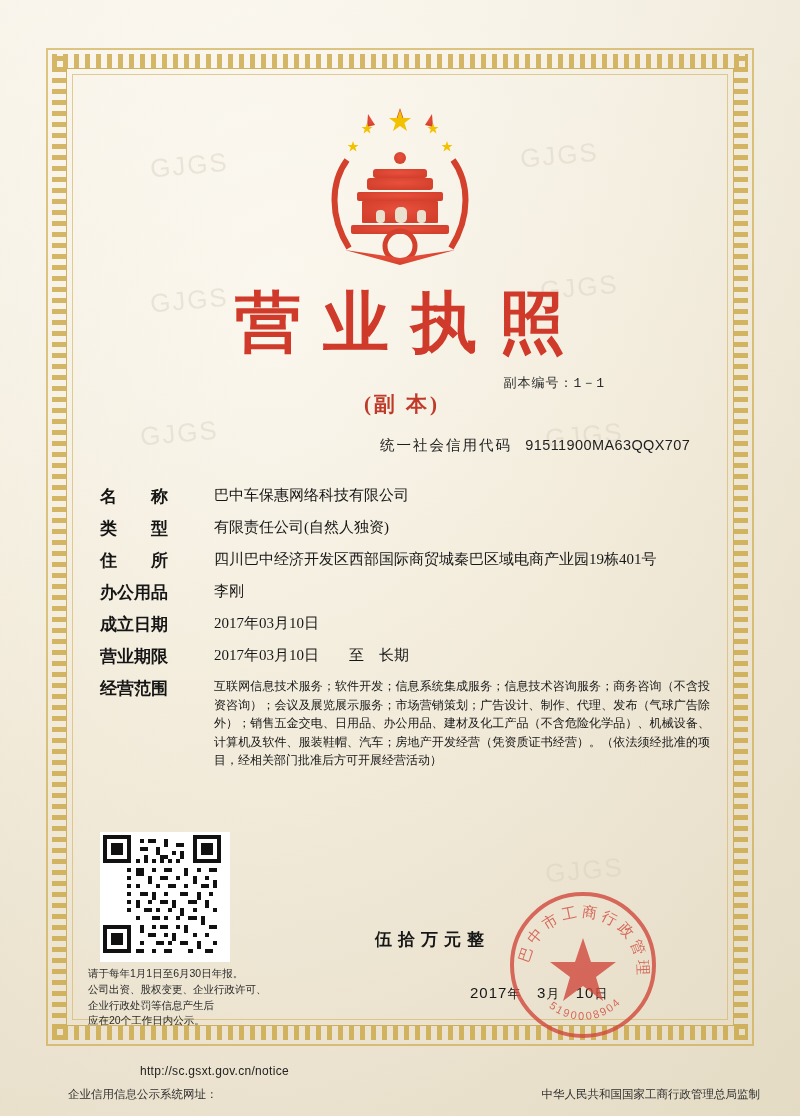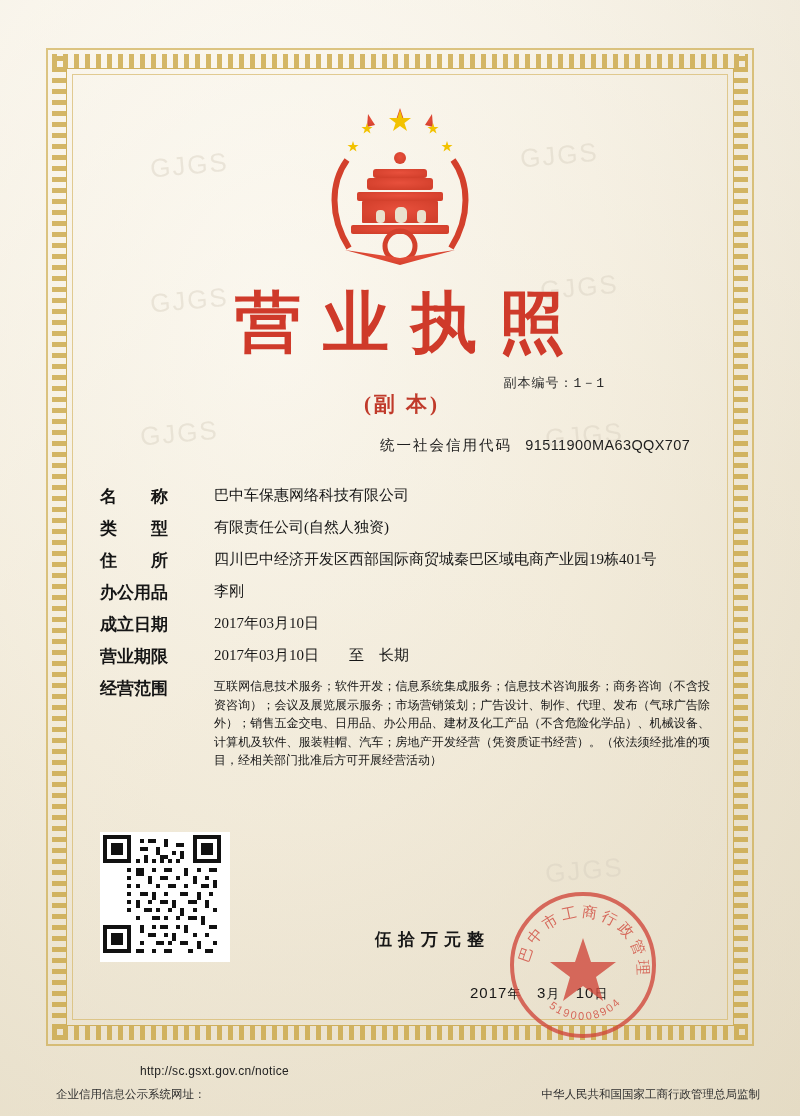--- a/index.html
+++ b/index.html
@@ -108,21 +108,21 @@
   .date-line{
     position:absolute;left:470px;top:984px;font-size:15px;color:#161616;
     letter-spacing:1px;font-family:"Liberation Sans",sans-serif;
   }
   .date-line .cn{font-family:"Liberation Serif",serif;font-size:13px;}
   .date-line i{font-style:normal;display:inline-block;}
   
   .seal{position:absolute;left:508px;top:890px;width:150px;height:150px;opacity:.78;}
   
   .footer-left{
-    position:absolute;left:56px;bottom:14px;font-size:11.5px;color:#2e2e2e;
+    position:absolute;left:68px;bottom:14px;font-size:11.5px;color:#2e2e2e;
     font-family:"Liberation Sans",sans-serif;
   }
   .footer-url{
     position:absolute;left:140px;bottom:38px;font-size:12px;color:#222;
     font-family:"Liberation Sans",sans-serif;letter-spacing:.3px;
   }
   .footer-right{
     position:absolute;right:40px;bottom:14px;font-size:11.5px;color:#2e2e2e;
     font-family:"Liberation Sans",sans-serif;
   }
@@ -342,20 +342,26 @@
           <rect x="27" y="26" width="1" height="1"></rect>
         <rect x="8" y="28" width="2" height="1"></rect>
           <rect x="12" y="28" width="1" height="1"></rect>
         <rect x="15" y="28" width="2" height="1"></rect>
           <rect x="21" y="28" width="1" height="1"></rect>
         <rect x="25" y="28" width="2" height="1"></rect>
       </g>
     </svg>
   </div>
 
+  <div class="notice">
+    <div>请于每年1月1日至6月30日年报。</div>
+    <div>公司出资、股权变更、企业行政许可、</div>
+    <div>企业行政处罚等信息产生后</div>
+    <div>应在20个工作日内公示。</div>
+  </div>
 
   <div class="authority">伍拾万元整</div>
   <div class="date-line">
     <i>2017</i><i class="cn">年</i>
     &nbsp;&nbsp;<i>3</i><i class="cn">月</i>
     &nbsp;&nbsp;<i>10</i><i class="cn">日</i>
   </div>
 
   <div class="seal">
     <svg viewBox="0 0 150 150" width="150" height="150">

